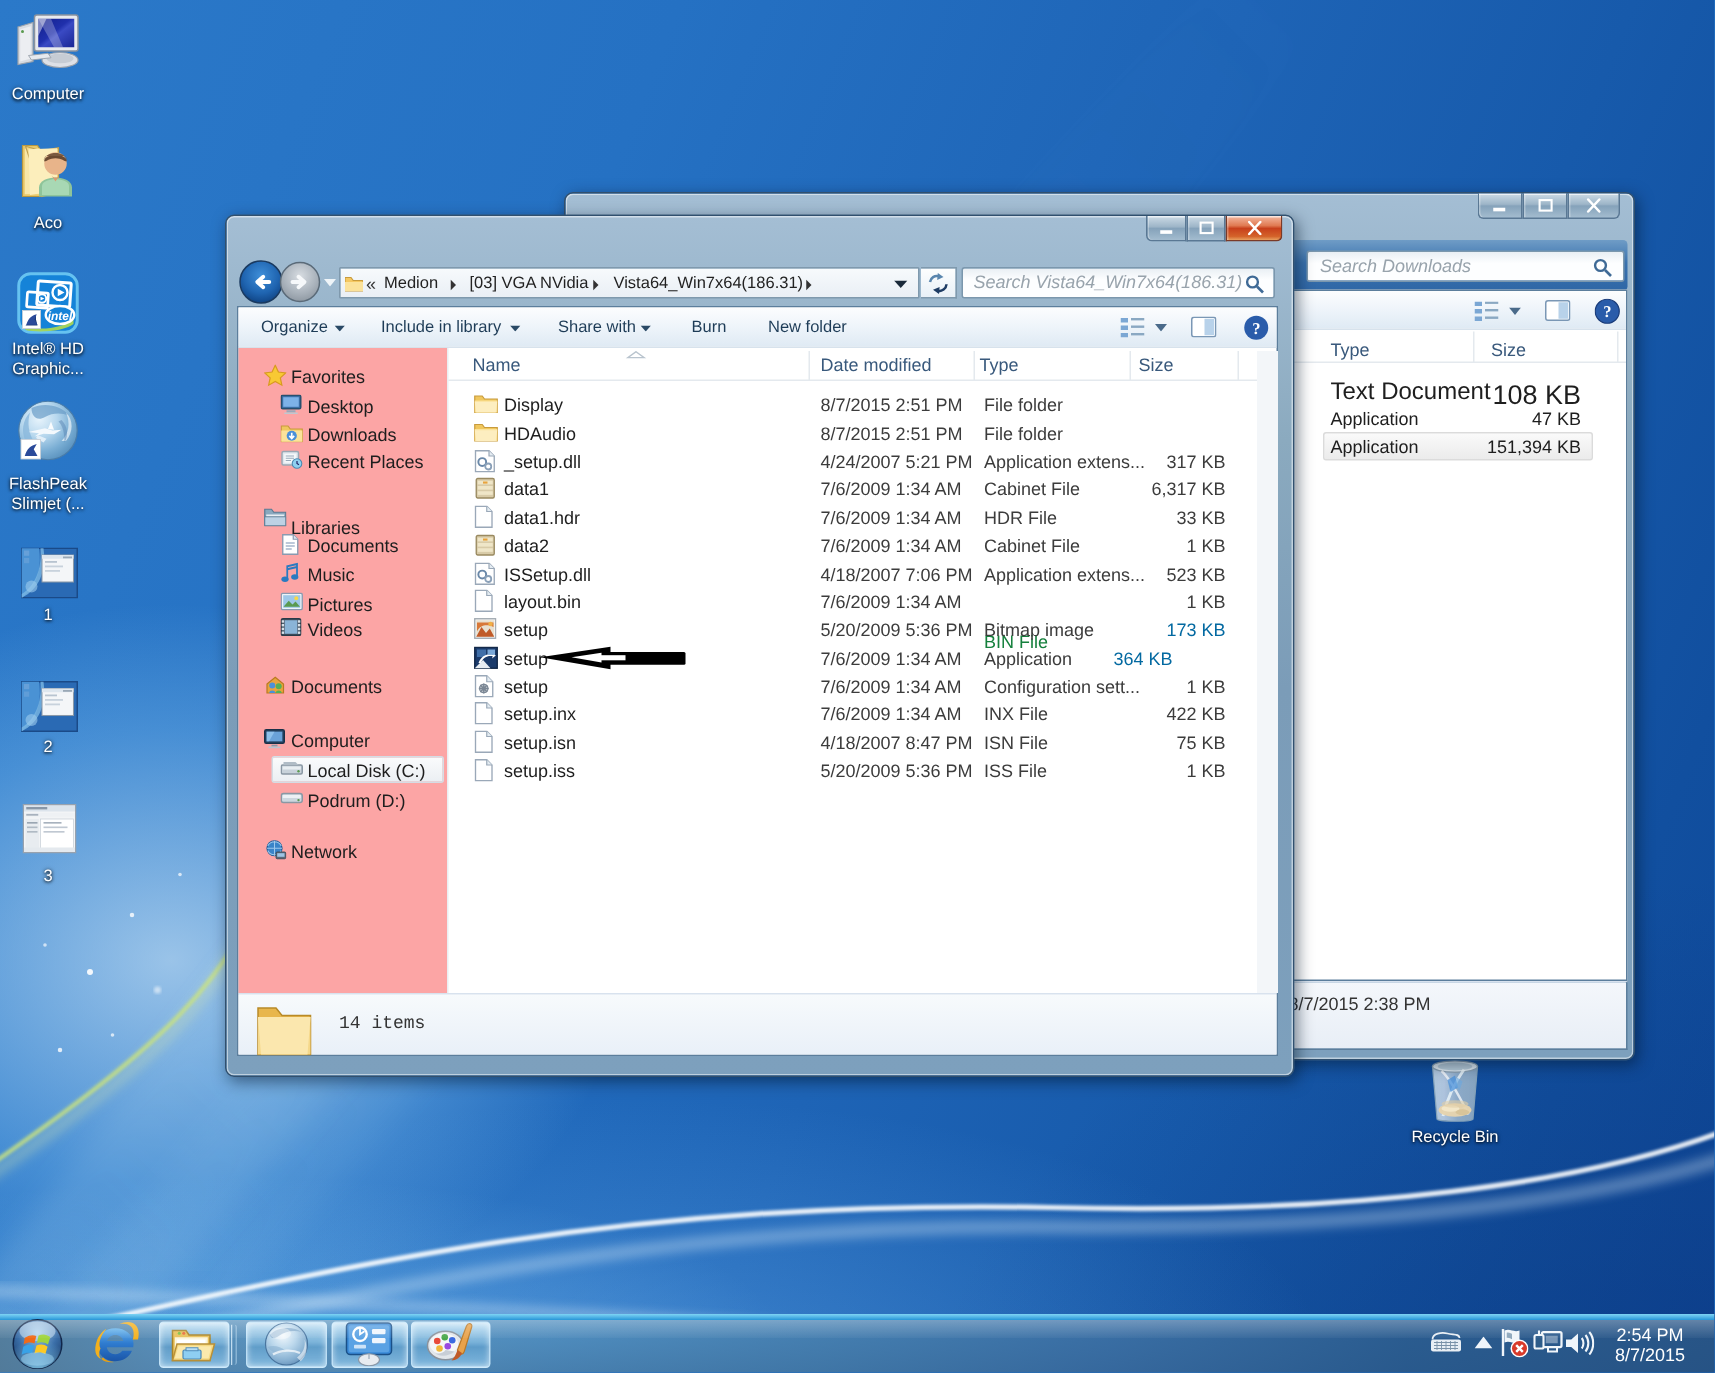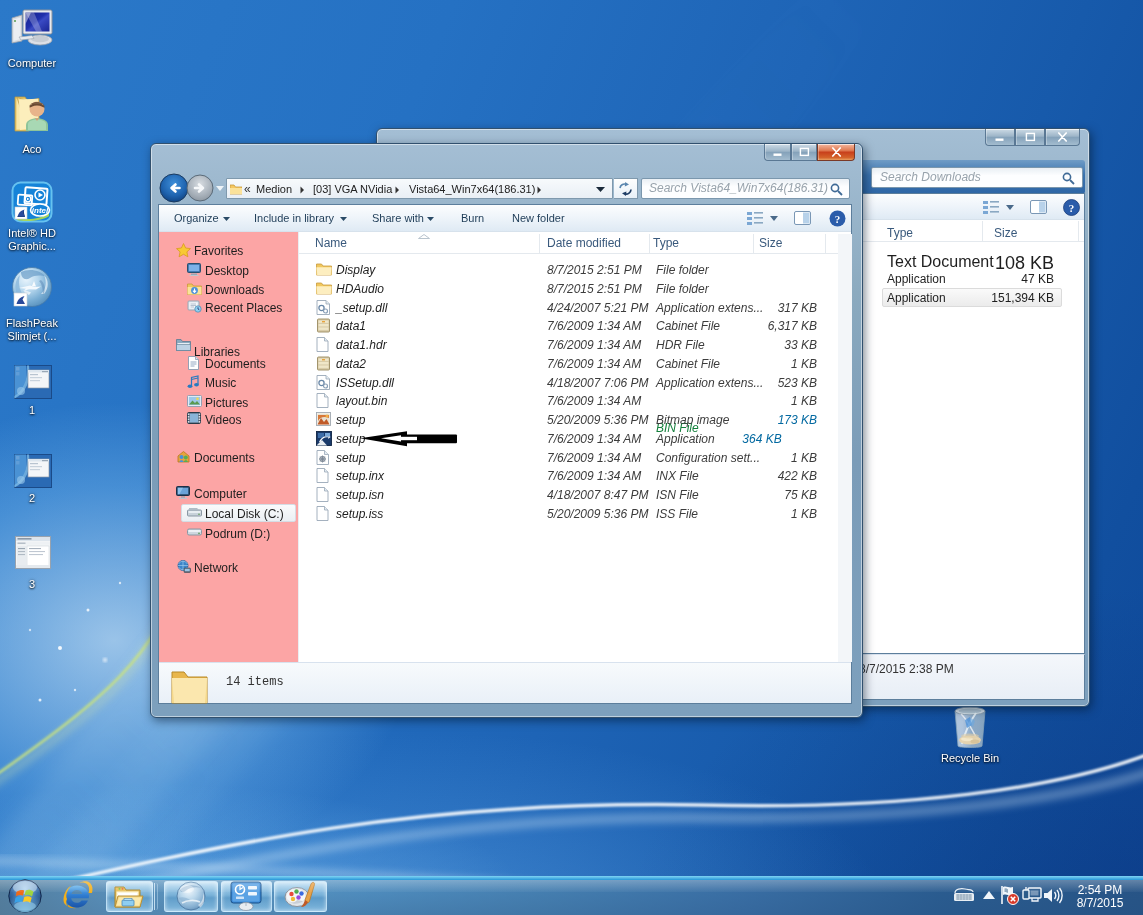--- a/index.html
+++ b/index.html
@@ -547,21 +547,21 @@
         <span class="hdr abs" style="left:460px; top:2px;">Size</span>
         <svg width="14" height="5" style="position:absolute; left:118px; top:0px;">
             <path d="M7 0.5 L12.5 4.5 L1.5 4.5Z" fill="none" stroke="#b9c4ce" stroke-width="1"></path>
           </svg>
         <div class="hline" style="left:240px; top:0; height:20px;"></div>
         <div class="hline" style="left:350px; top:0; height:20px;"></div>
         <div class="hline" style="left:454px; top:0; height:20px;"></div>
         <div class="hline" style="left:526px; top:0; height:20px;"></div>
       </div>
 
-      <div id="filerows" class="abs" style="left:140px; top:56px; width:539px; height:270px; color:#1e1e1e;font-style:italic;">
+      <div id="filerows" class="abs" style="left:140px; top:56px; width:539px; height:270px; color:#1e1e1e;">
 <div class="abs" style="left:17px; top:1.0px; width:16px; height:16px;"><svg width="16" height="14" viewBox="0 0 16 14">
               <path d="M0.5 2 L5.5 2 L7 4 L15.5 4 L15.5 13 L0.5 13Z" fill="#f0c75e" stroke="#c89b3c" stroke-width="0.8"></path>
               <path d="M0.5 5 L15.5 5 L15.5 13 L0.5 13Z" fill="#fbe29a"></path>
               <path d="M0.5 5.8 L15.5 5.8 L14.5 13 L1.5 13Z" fill="#fdeec0"></path>
             </svg></div>
 <div class="abs" style="left:37px; top:2.0px;">Display</div>
 <div class="abs" style="left:248px; top:2.0px; color:#3c3c3c;">8/7/2015 2:51 PM</div>
 <div class="abs" style="left:357px; top:2.0px; color:#3c3c3c;">File folder</div>
 <div class="abs" style="left:17px; top:19.8px; width:16px; height:16px;"><svg width="16" height="14" viewBox="0 0 16 14">
               <path d="M0.5 2 L5.5 2 L7 4 L15.5 4 L15.5 13 L0.5 13Z" fill="#f0c75e" stroke="#c89b3c" stroke-width="0.8"></path>

